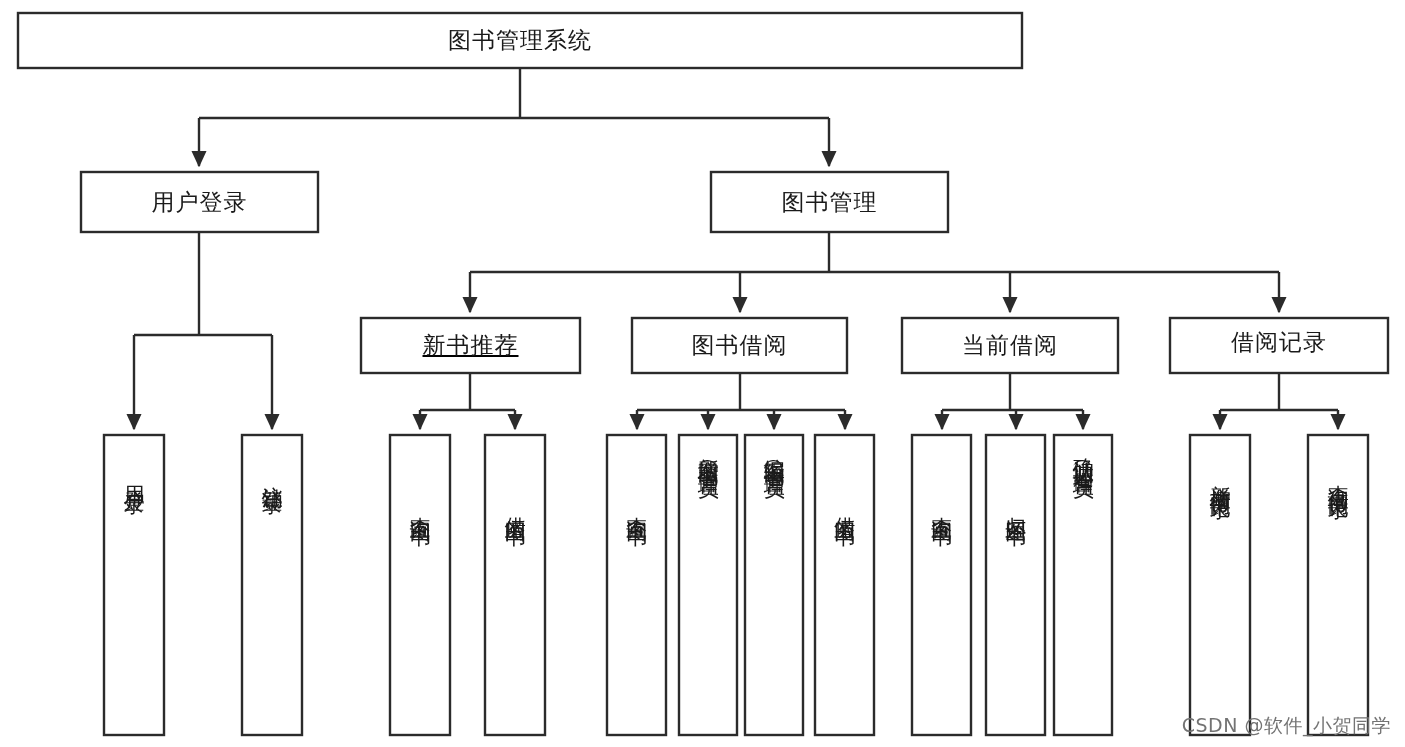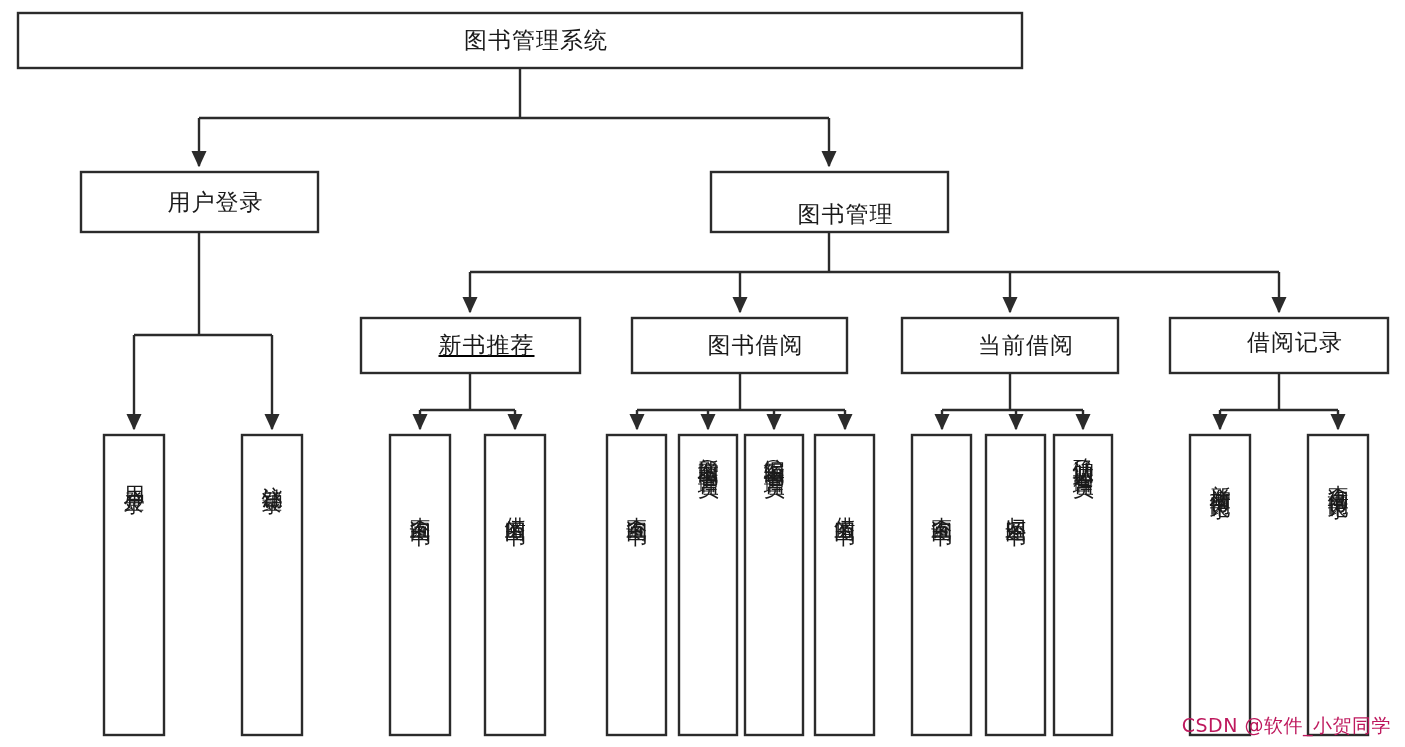--- a/index.html
+++ b/index.html
@@ -58,36 +58,35 @@
     letter-spacing: 3px;
     text-align: left;
     white-space: nowrap;
   }
   .hlabel-wrap {
     position: absolute;
     display: flex;
     align-items: center;
     justify-content: center;
     pointer-events: none;
-    padding-left: 16px;
   }
   .hlabel-text {
     font-family: "DejaVu Sans", "Liberation Sans", sans-serif;
     font-size: 23px;
     color: #1a1a1a;
     letter-spacing: 1px;
     white-space: nowrap;
   }
   #watermark {
     position: absolute;
     right: 14px;
     bottom: 8px;
     font-family: "DejaVu Sans", "Liberation Sans", sans-serif;
     font-size: 19px;
-    color: #be185d;
+    color: #737373;
     letter-spacing: 0.5px;
     white-space: nowrap;
     pointer-events: none;
   }
 </style>
 </head>
 <body>
 
 <div id="diagram-root">
 
@@ -177,21 +176,21 @@
     <rect class="node-box" x="1308" y="435" width="60" height="300"></rect>
   </svg>
 
   <div class="hlabel-wrap" style="left:18px; top:13px; width:1004px; height:55px;">
     <span class="hlabel-text">图书管理系统</span>
   </div>
 
   <div class="hlabel-wrap" style="left:81px; top:172px; width:237px; height:60px;">
     <span class="hlabel-text">用户登录</span>
   </div>
-  <div class="hlabel-wrap" style="left:711px; top:172px; width:237px; height:60px;margin-top:12px;">
+  <div class="hlabel-wrap" style="left:711px; top:172px; width:237px; height:60px;">
     <span class="hlabel-text">图书管理</span>
   </div>
 
   <div class="hlabel-wrap" style="left:361px; top:318px; width:219px; height:55px;text-decoration:underline;">
     <span class="hlabel-text">新书推荐</span>
   </div>
   <div class="hlabel-wrap" style="left:632px; top:318px; width:215px; height:55px;">
     <span class="hlabel-text">图书借阅</span>
   </div>
   <div class="hlabel-wrap" style="left:902px; top:318px; width:216px; height:55px;">

